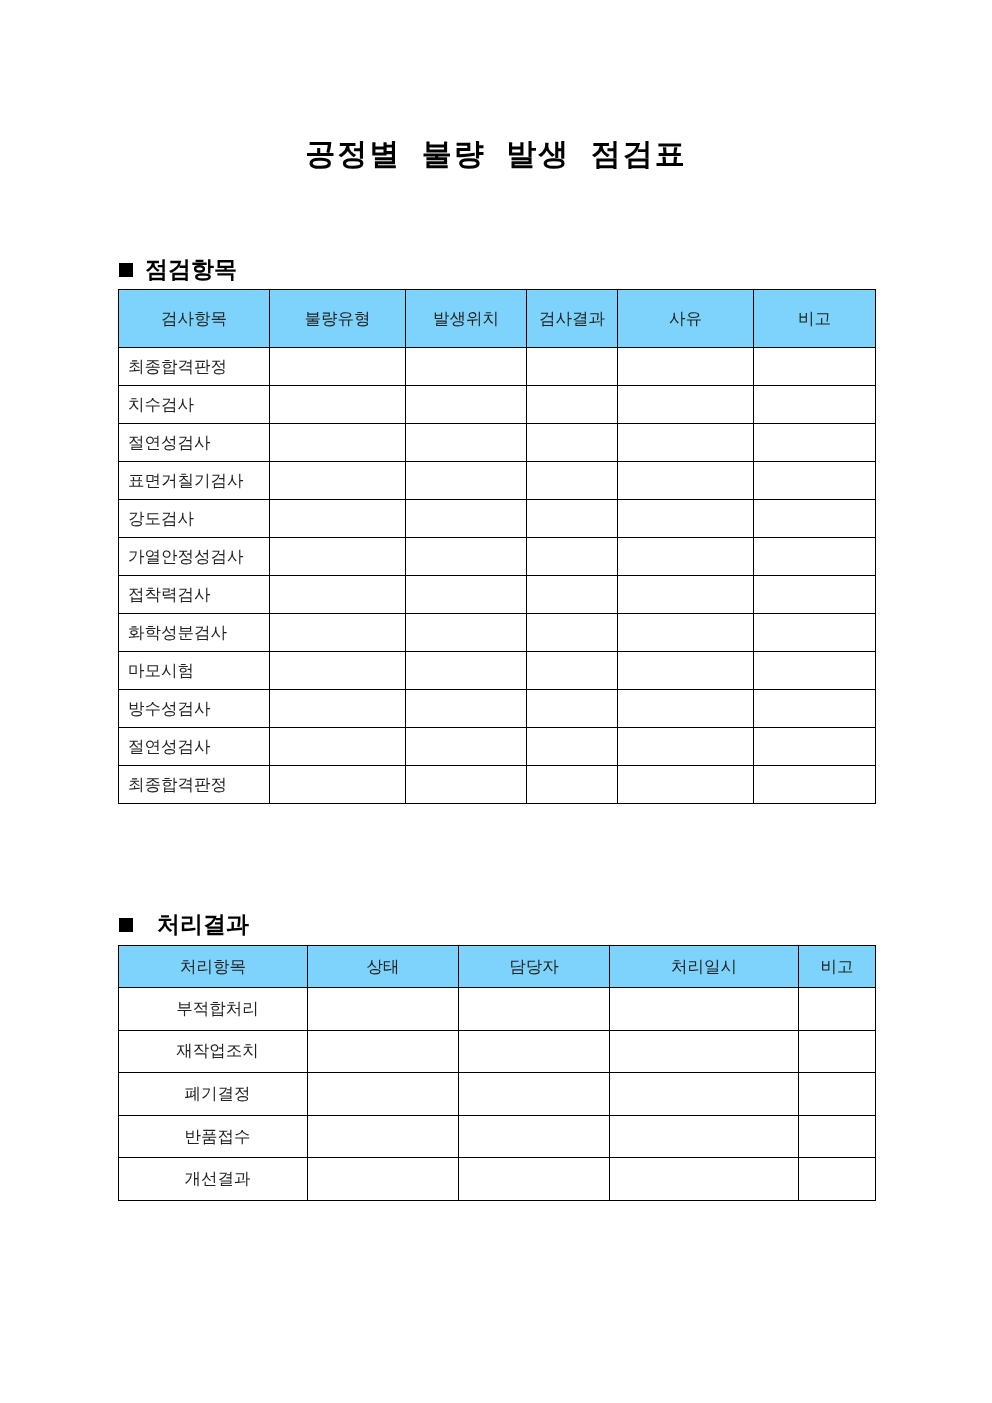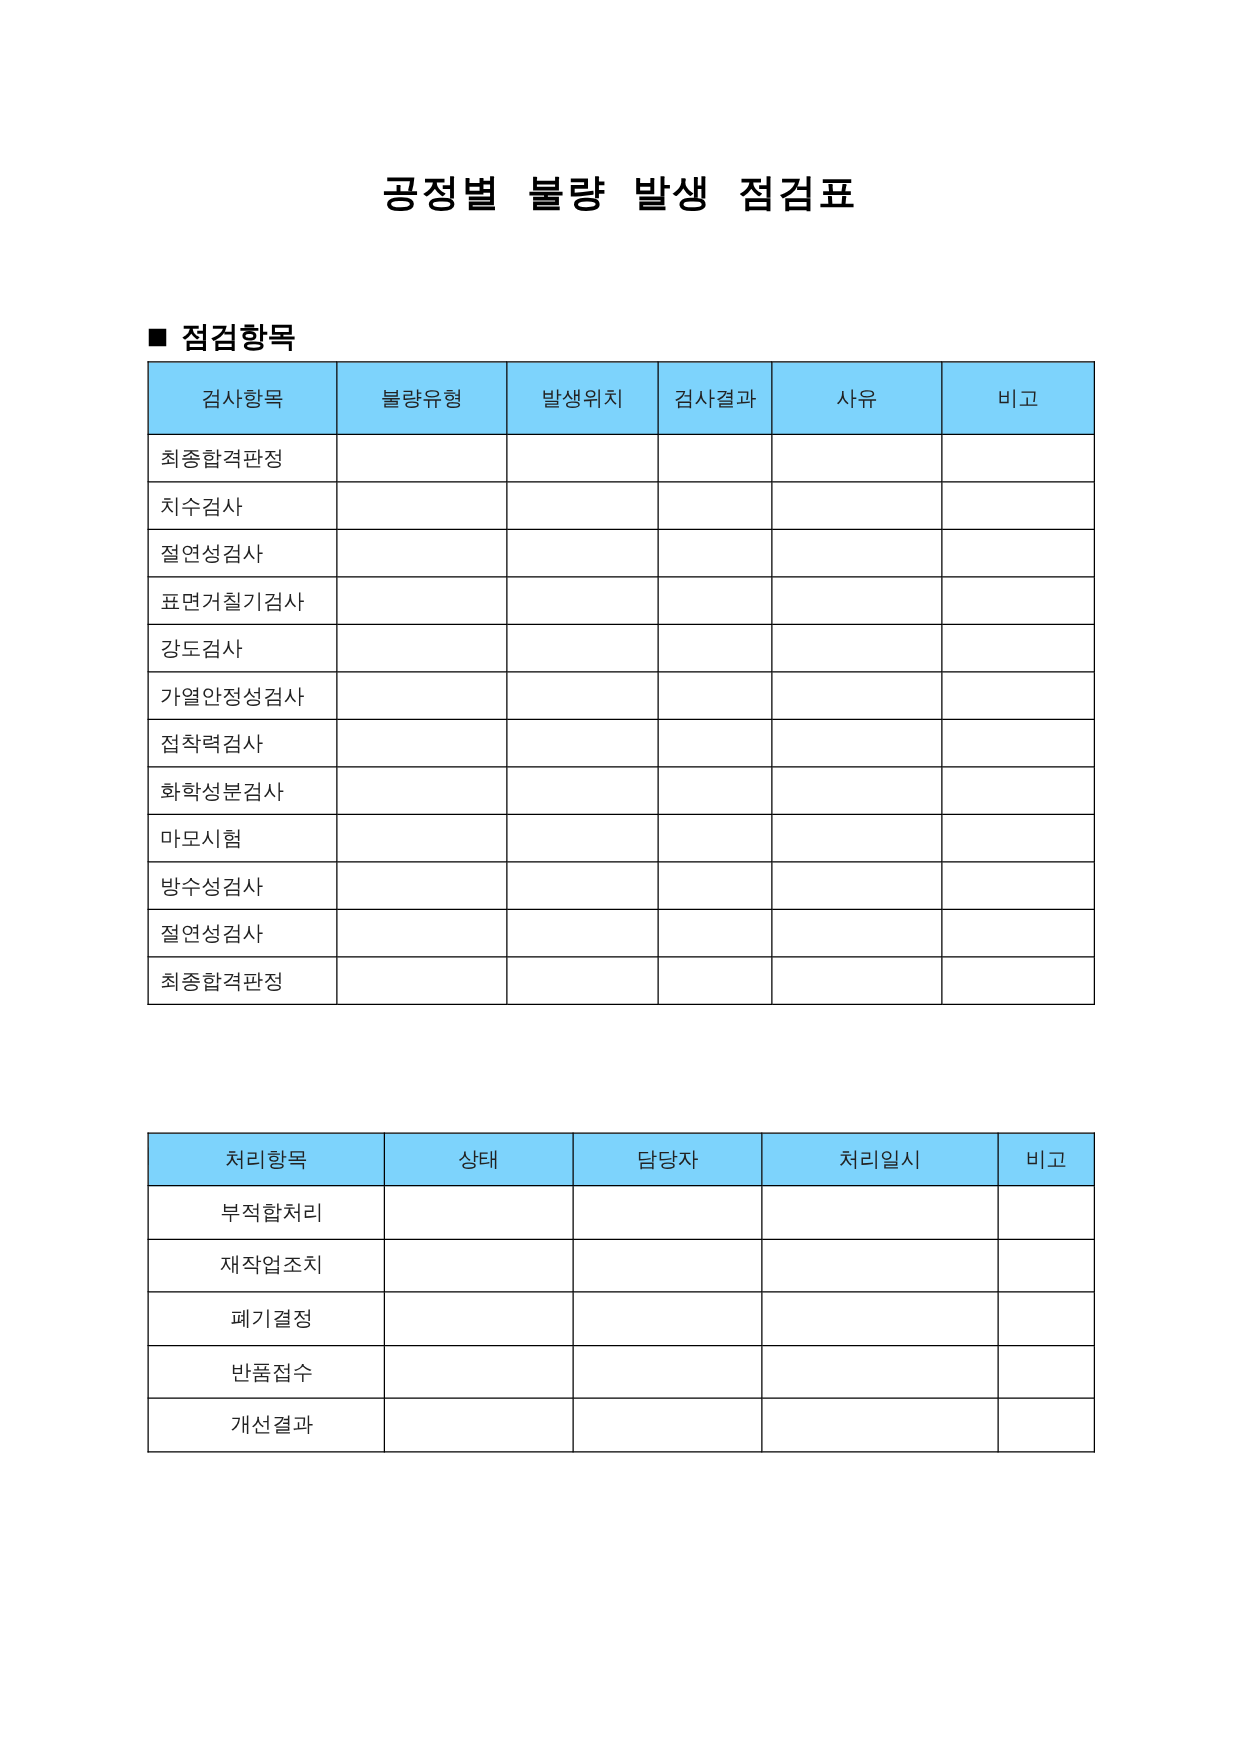--- a/index.html
+++ b/index.html
@@ -25,21 +25,21 @@
   table.grid td, table.grid th {
     border: 1px solid #000; padding: 0; box-sizing: border-box;
   }
   table.grid th {
     background: #7dd3fc; font-weight: normal; text-align: center; color: #222;
   }
   table.grid td.label { text-align: left; padding-left: 9px; color: #222; }
   #t1 { top: 289px; width: 757px; }
   #t1 th { height: 58px; }
   #t1 td { height: 38px; }
-  #t2 { top: 906px; width: 757px; }
+  #t2 { top: 945px; width: 757px; }
   #t2 th { height: 42px; }
   #t2 td { height: 42.6px; text-align: center; }
 </style>
 </head>
 <body>
 
 <div class="title">공정별 불량 발생 점검표</div>
 
 <div class="section-heading" style="top:254px;">
   <span class="sq"></span>

